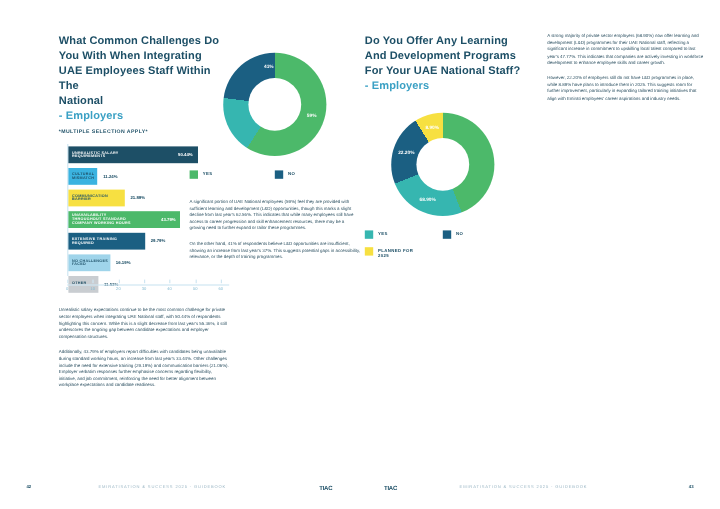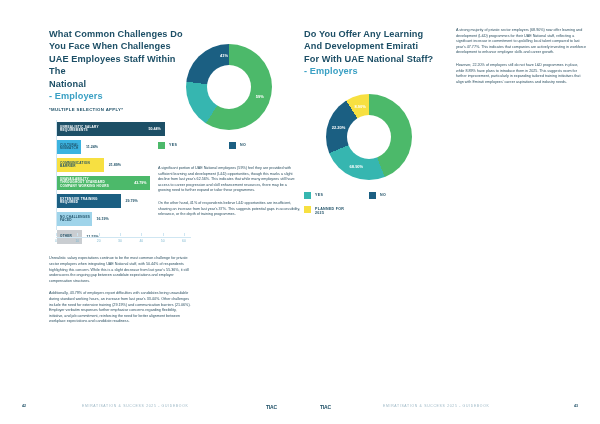--- a/index.html
+++ b/index.html
@@ -107,21 +107,21 @@
   .logo.l1{left:266px;} .logo.l2{left:320px;}
 </style>
 </head>
 <body>
 
 <div class="page">
 
   <div class="col col-a" style="top:28px;">
     <h2 class="qtitle">
       <span>What Common Challenges Do</span><br>
-      <span>You Face When Challenges</span><br>
+      <span>You With When Integrating</span><br>
       <span>UAE Employees Staff Within The</span><br>
       <span>National</span>
       <span class="sub">- Employers</span>
     </h2>
     <div class="note">*MULTIPLE SELECTION APPLY*</div>
 
     <div class="barchart">
       <div class="axis-v"></div>
       <div id="bars">
           <div class="barrow">
@@ -221,22 +221,22 @@
 
     <div class="body">
       <p>A significant portion of UAE National employees (59%) feel they are provided with sufficient learning and development (L&amp;D) opportunities, though this marks a slight decline from last year's 62.56%. This indicates that while many employees still have access to career progression and skill enhancement resources, there may be a growing need to further expand or tailor these programmes.</p>
       <p>On the other hand, 41% of respondents believe L&amp;D opportunities are insufficient, showing an increase from last year's 37%. This suggests potential gaps in accessibility, relevance, or the depth of training programmes.</p>
     </div>
   </div>
 
   <div class="col col-c" style="top:28px;">
     <h2 class="qtitle">
       <span>Do You Offer Any Learning</span><br>
-      <span>And Development Emirati</span><br>
-      <span>For With UAE National Staff?</span>
+      <span>And Development Programs</span><br>
+      <span>For Your UAE National Staff?</span>
       <span class="sub">- Employers</span>
     </h2>
 
     <div class="donutwrap">
       <div class="donut" id="donut2" style="background: conic-gradient(rgb(76, 185, 106) 0%, rgb(76, 185, 106) 44%, rgb(54, 182, 176) 44%, rgb(54, 182, 176) 68.9%, rgb(27, 95, 130) 68.9%, rgb(27, 95, 130) 91.1%, rgb(247, 224, 65) 91.1%, rgb(247, 224, 65) 100%);">
         <div class="hole"></div>
       <div class="dlab" style="left: 30.3836px; top: 72.4079px;">68.90%</div>
           <div class="dlab" style="left: 12.5662px; top: 33.1115px;">22.20%</div>
           <div class="dlab" style="left: 34.1689px; top: 12.2427px;">8.90%</div>
         </div>

